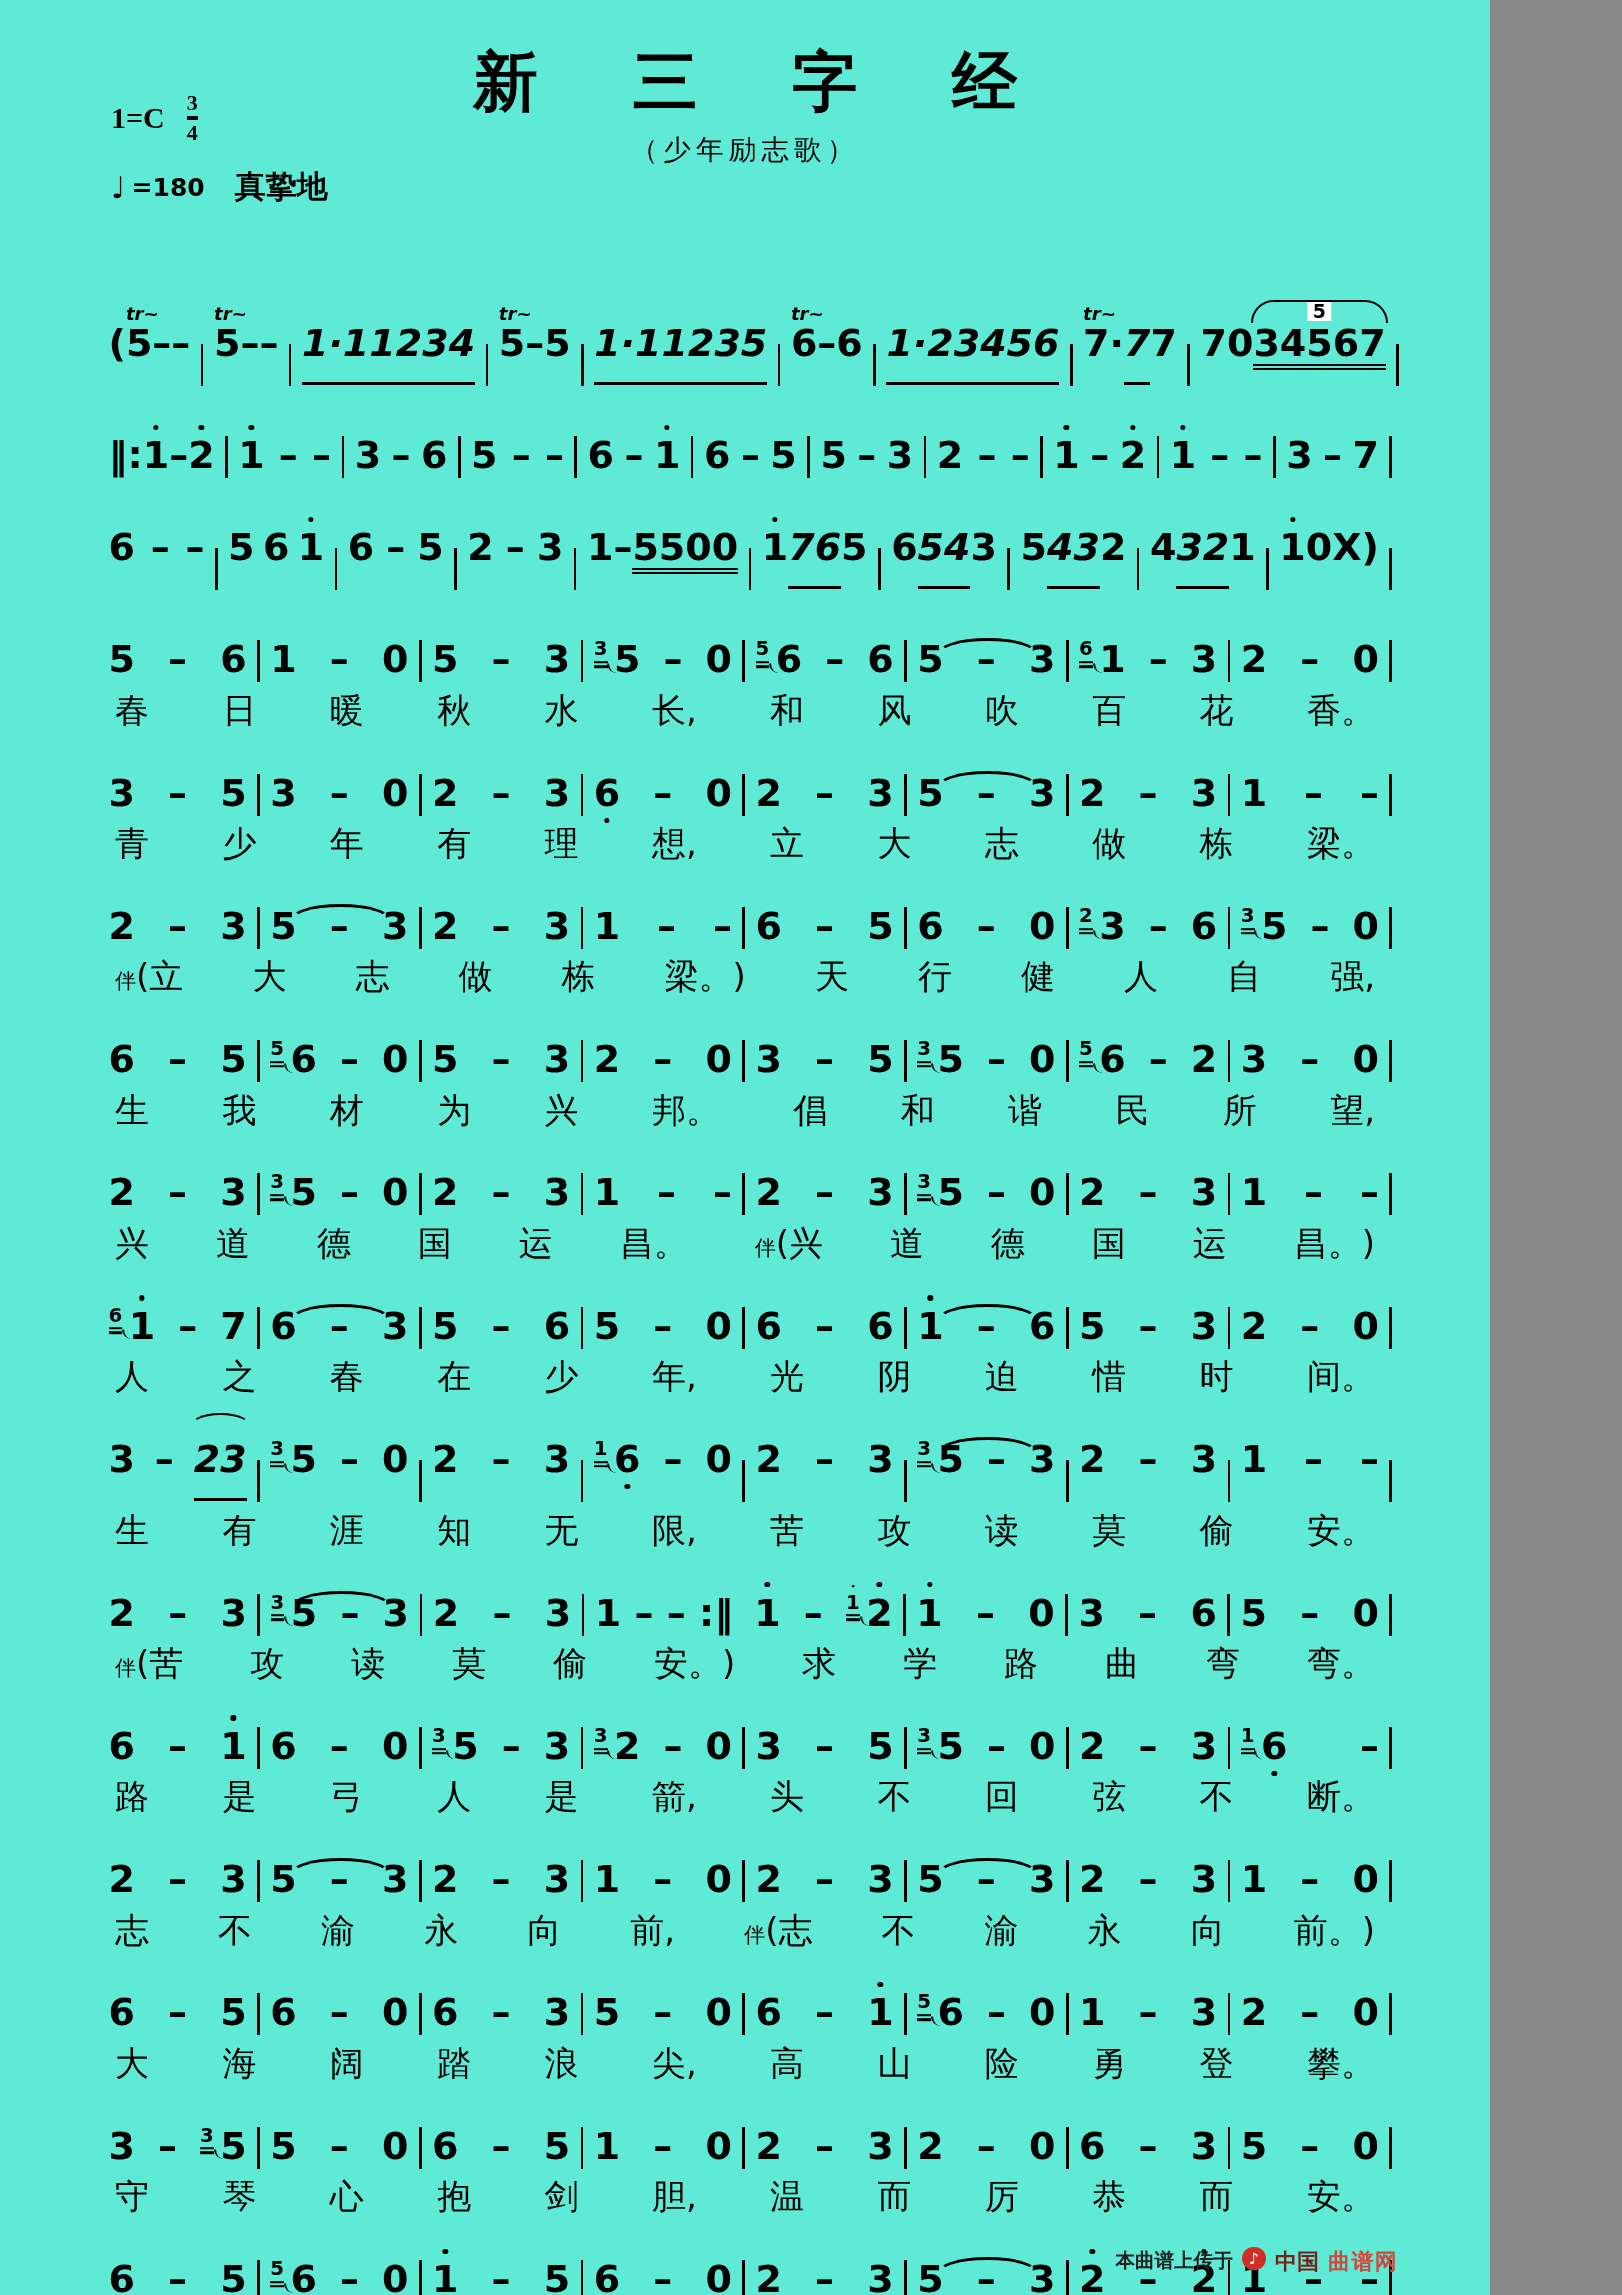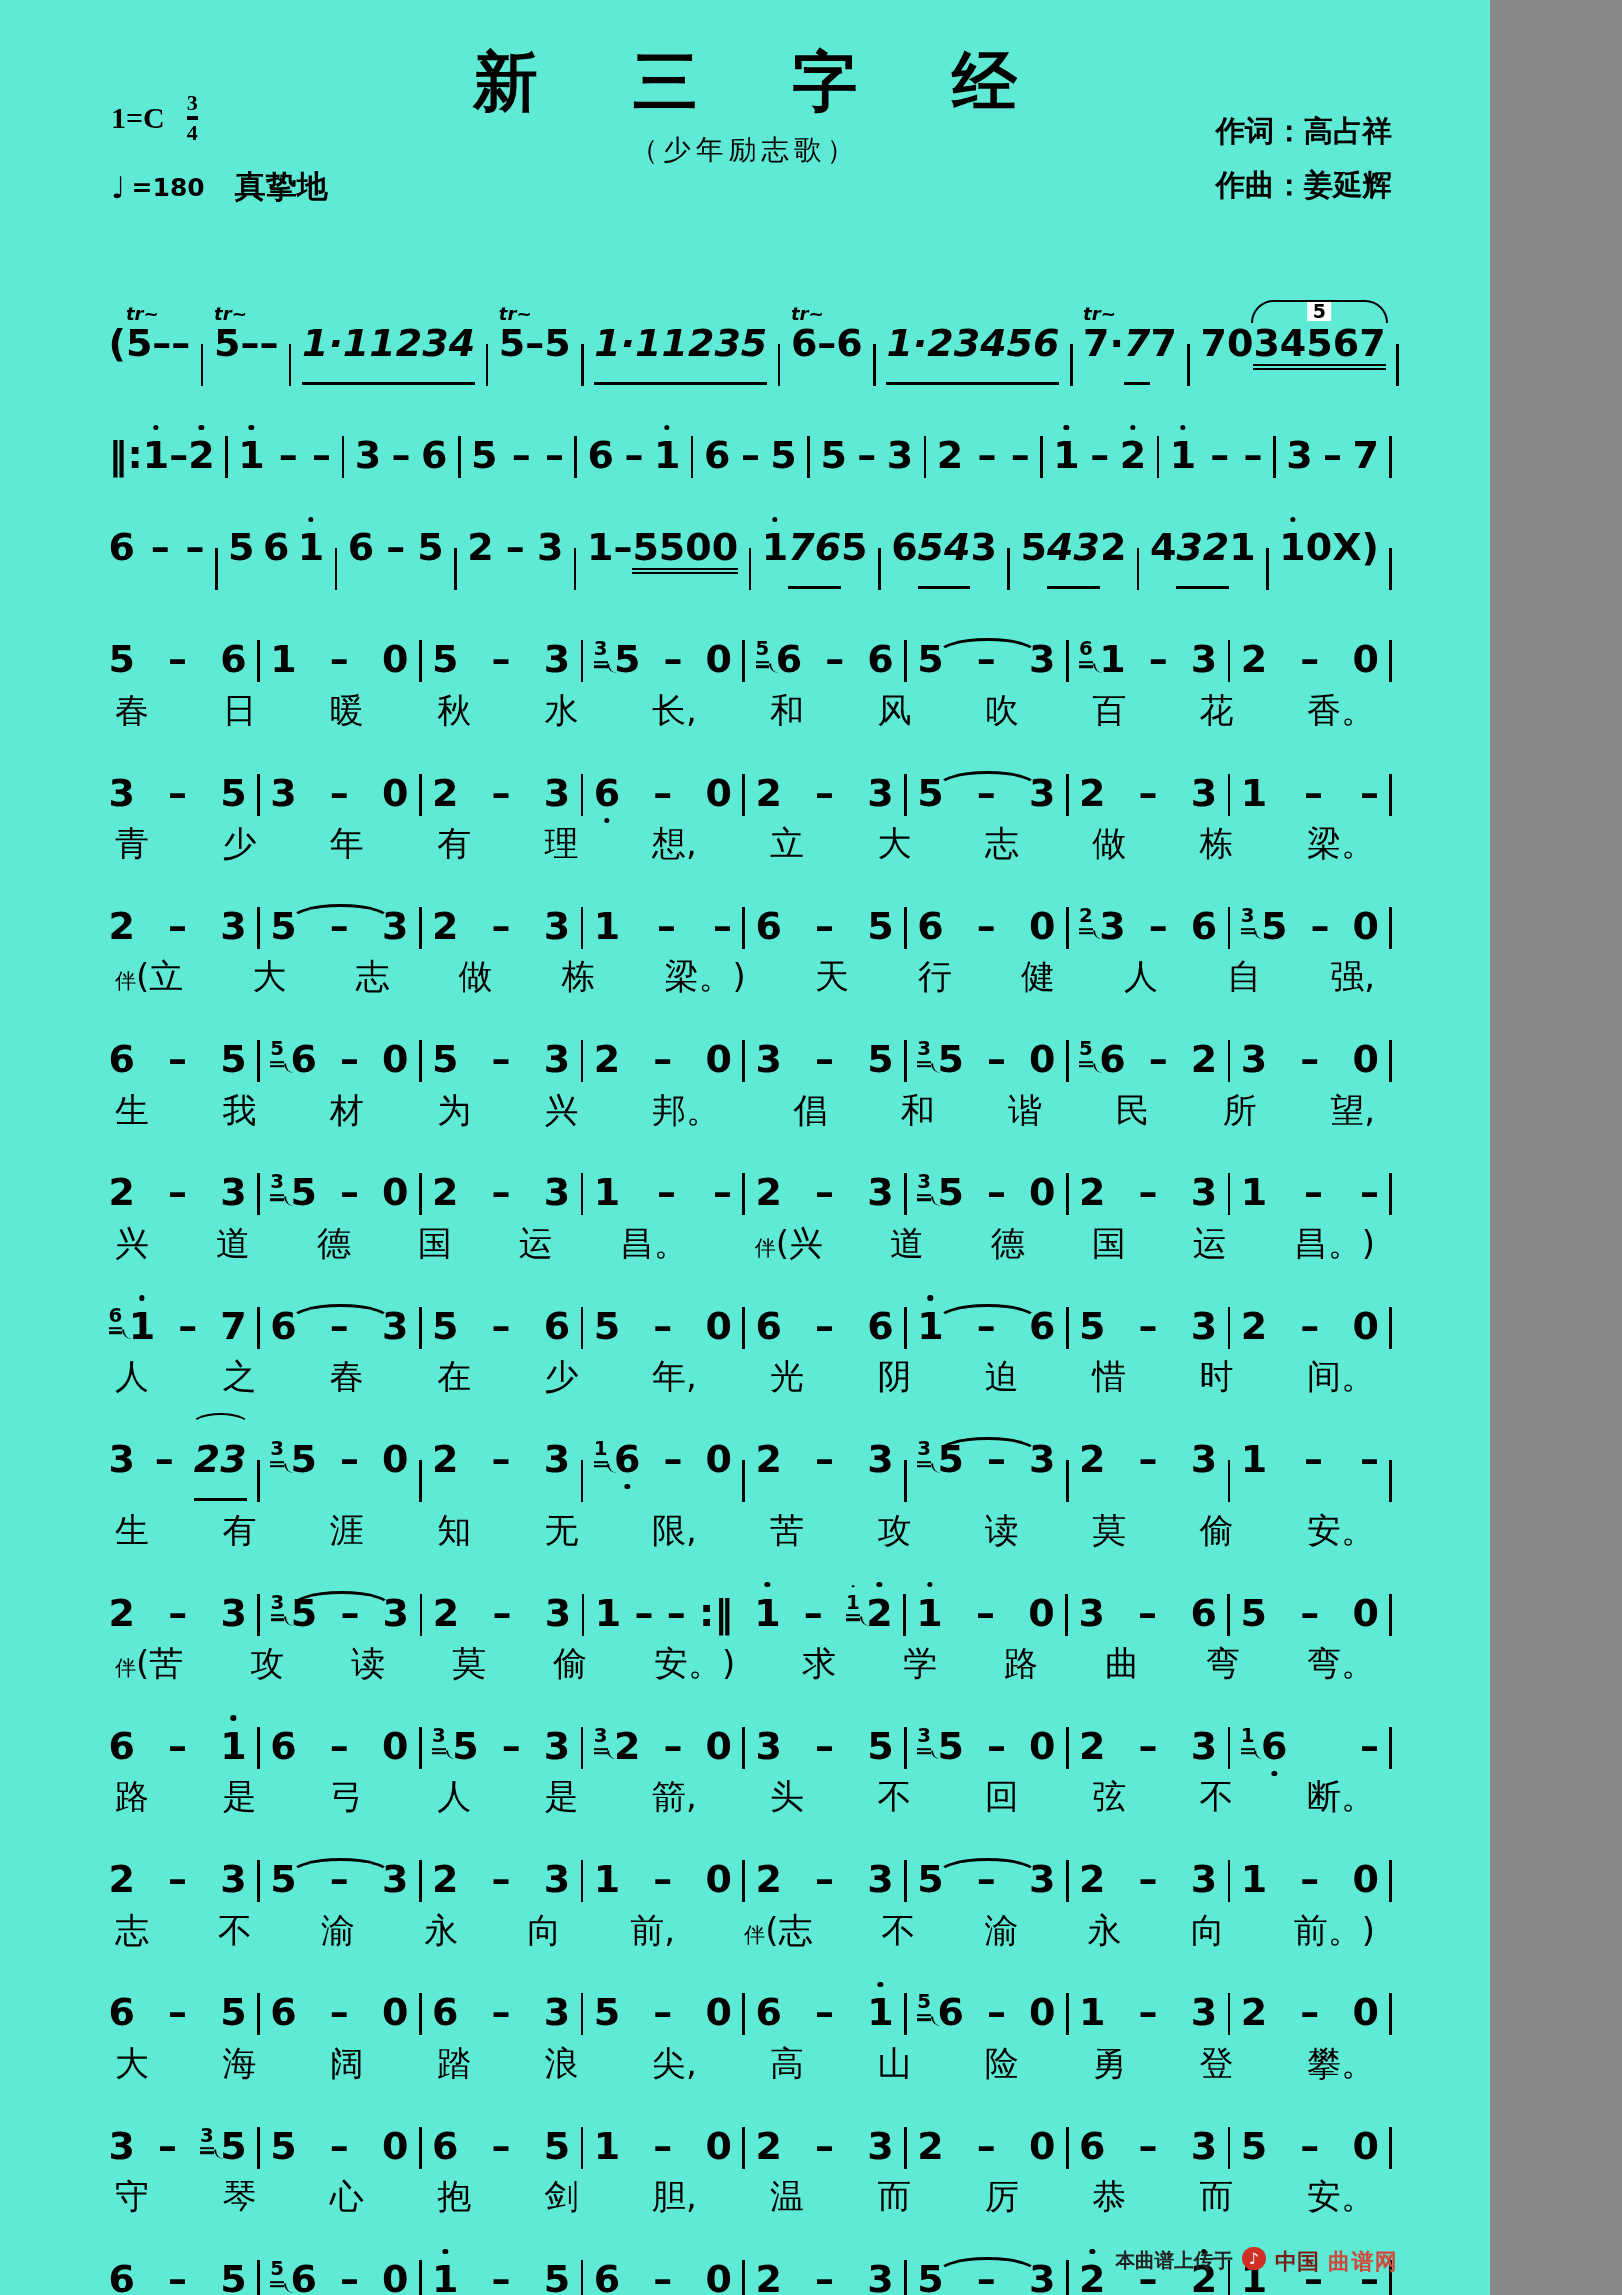--- a/index.html
+++ b/index.html
@@ -75,24 +75,20 @@
         </span>
       </div>
       <div class="tempoline">
         <span class="tempoicon">♩</span>
         <span class="tempoval">=180</span>
         <span class="expression">真挚地</span>
       </div>
     </div>
     <div class="title">新 三 字 经</div>
     <div class="subtitle">（少年励志歌）</div>
-    <div class="credits">
-      <div>作词：高占祥</div>
-      <div>作曲：姜延辉</div>
-    </div>
   </div>
 
   <div id="score">
       <div class="system intro">
         <div class="notation-row">
           <div class="bar">
             <span class="sym">(</span>
             <span class="nw">
               <span class="tr">tr~</span>
               <span class="note">5</span>

